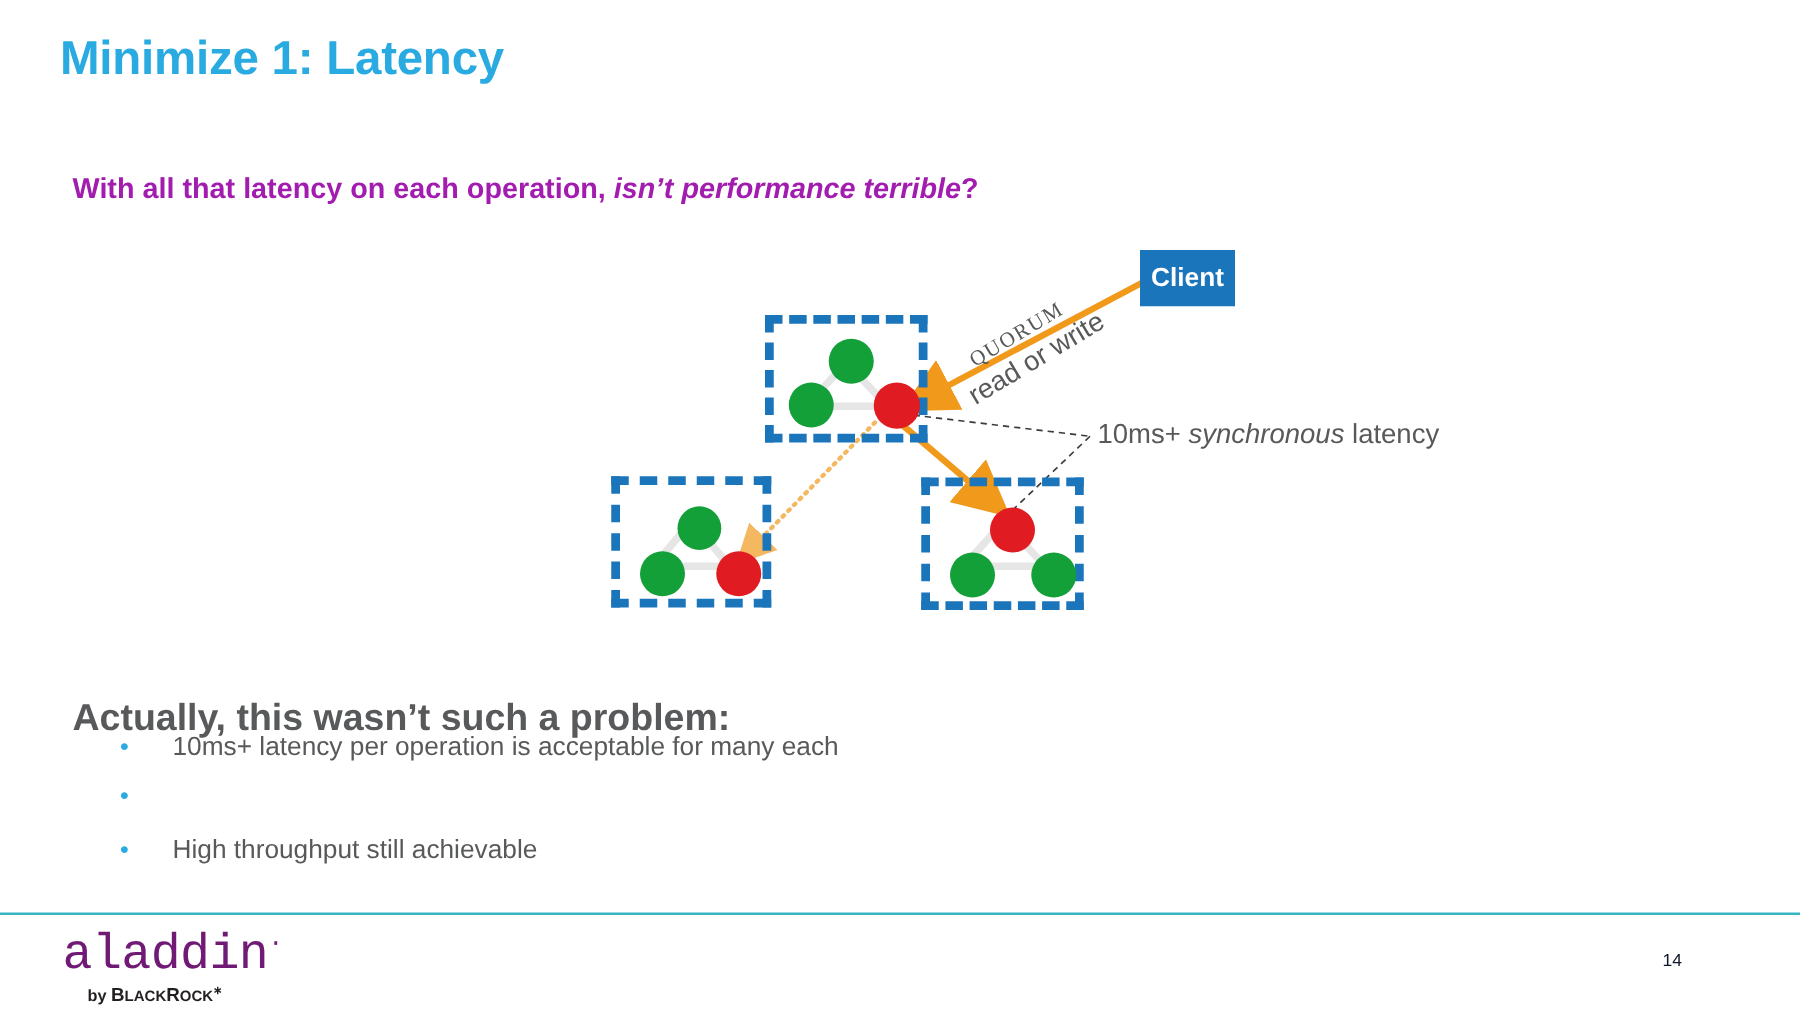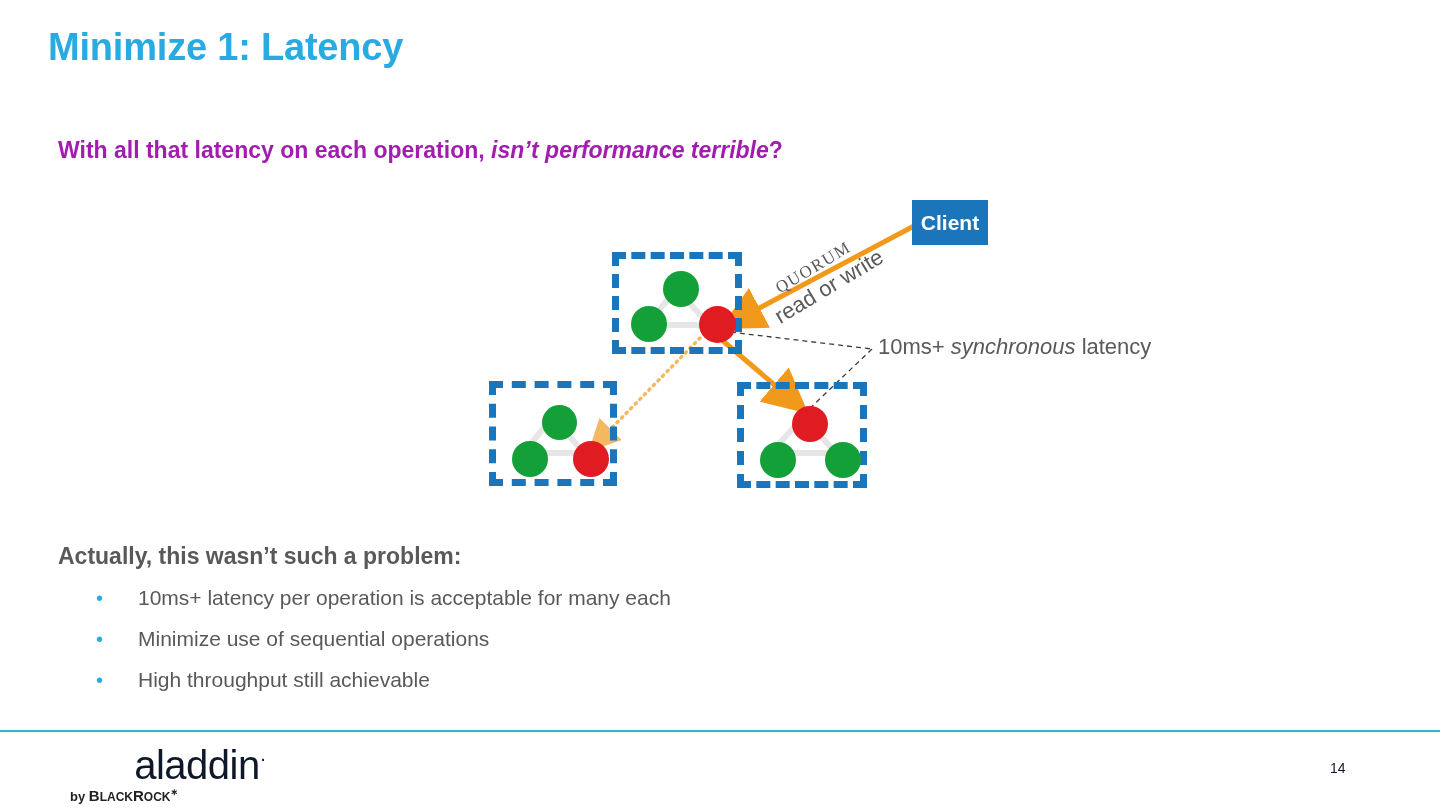--- a/index.html
+++ b/index.html
@@ -111,22 +111,22 @@
     font-size: 22px;
     color: #58595b;
     white-space: nowrap;
   }
   #label-latency .it { font-style: italic; }
 
   
   #summary-heading {
     position: absolute;
     left: 58px;
-    top: 543px;
-    font-size: 23px;
+    top: 558px;
+    font-size: 30px;
     font-weight: bold;
     color: #58595b;
     white-space: nowrap;
   }
   #bullet-list {
     position: absolute;
     left: 96px;
     top: 586px;
     width: 900px;
   }
@@ -159,25 +159,24 @@
   }
   #logo {
     position: absolute;
     left: 50px;
     top: 745px;
     width: 300px;
   }
   #logo-aladdin {
     font-size: 40px;
     font-weight: normal;
-    color: #0f172a;
+    color: #701a75;
     letter-spacing: -0.5px;
     line-height: 1;
-    font-family: Liberation Sans, sans-serif;
-    text-align: center;
+    font-family: Liberation Mono, monospace;
   }
   #logo-aladdin .tick {
     font-size: 20px;
     vertical-align: super;
   }
   #logo-sub {
     margin-top: 2px;
     margin-left: 20px;
     font-size: 15px;
     font-weight: bold;
@@ -276,21 +275,20 @@
 
 <div id="summary-heading">Actually, this wasn’t such a problem:</div>
 
 <div id="bullet-list">
   <div class="bullet-row">
     <span class="bullet-dot">•</span>
     <span class="bullet-text">10ms+ latency per operation is acceptable for many each</span>
   </div>
   <div class="bullet-row">
     <span class="bullet-dot">•</span>
-    <span class="bullet-text">Minimize use of sequential operations</span>
   </div>
   <div class="bullet-row">
     <span class="bullet-dot">•</span>
     <span class="bullet-text">High throughput still achievable</span>
   </div>
 </div>
 
 <div id="footer-rule"></div>
 
 <div id="logo">

